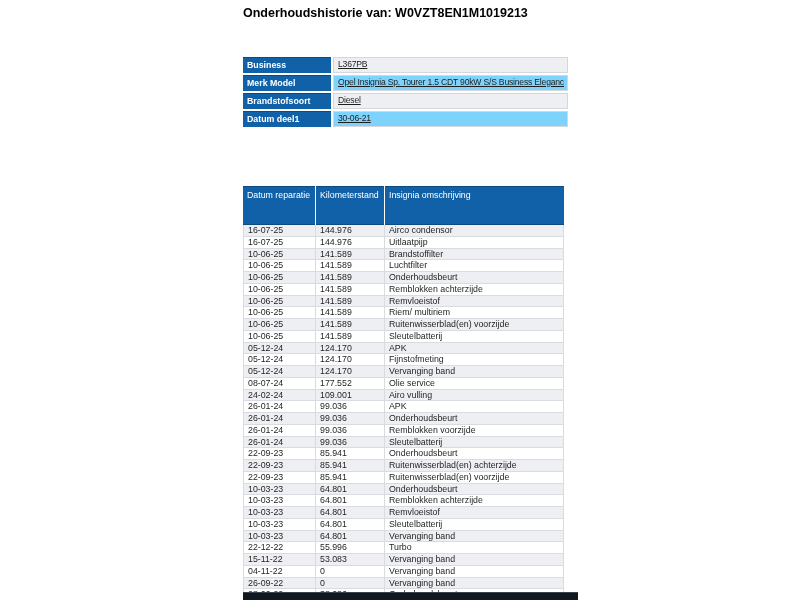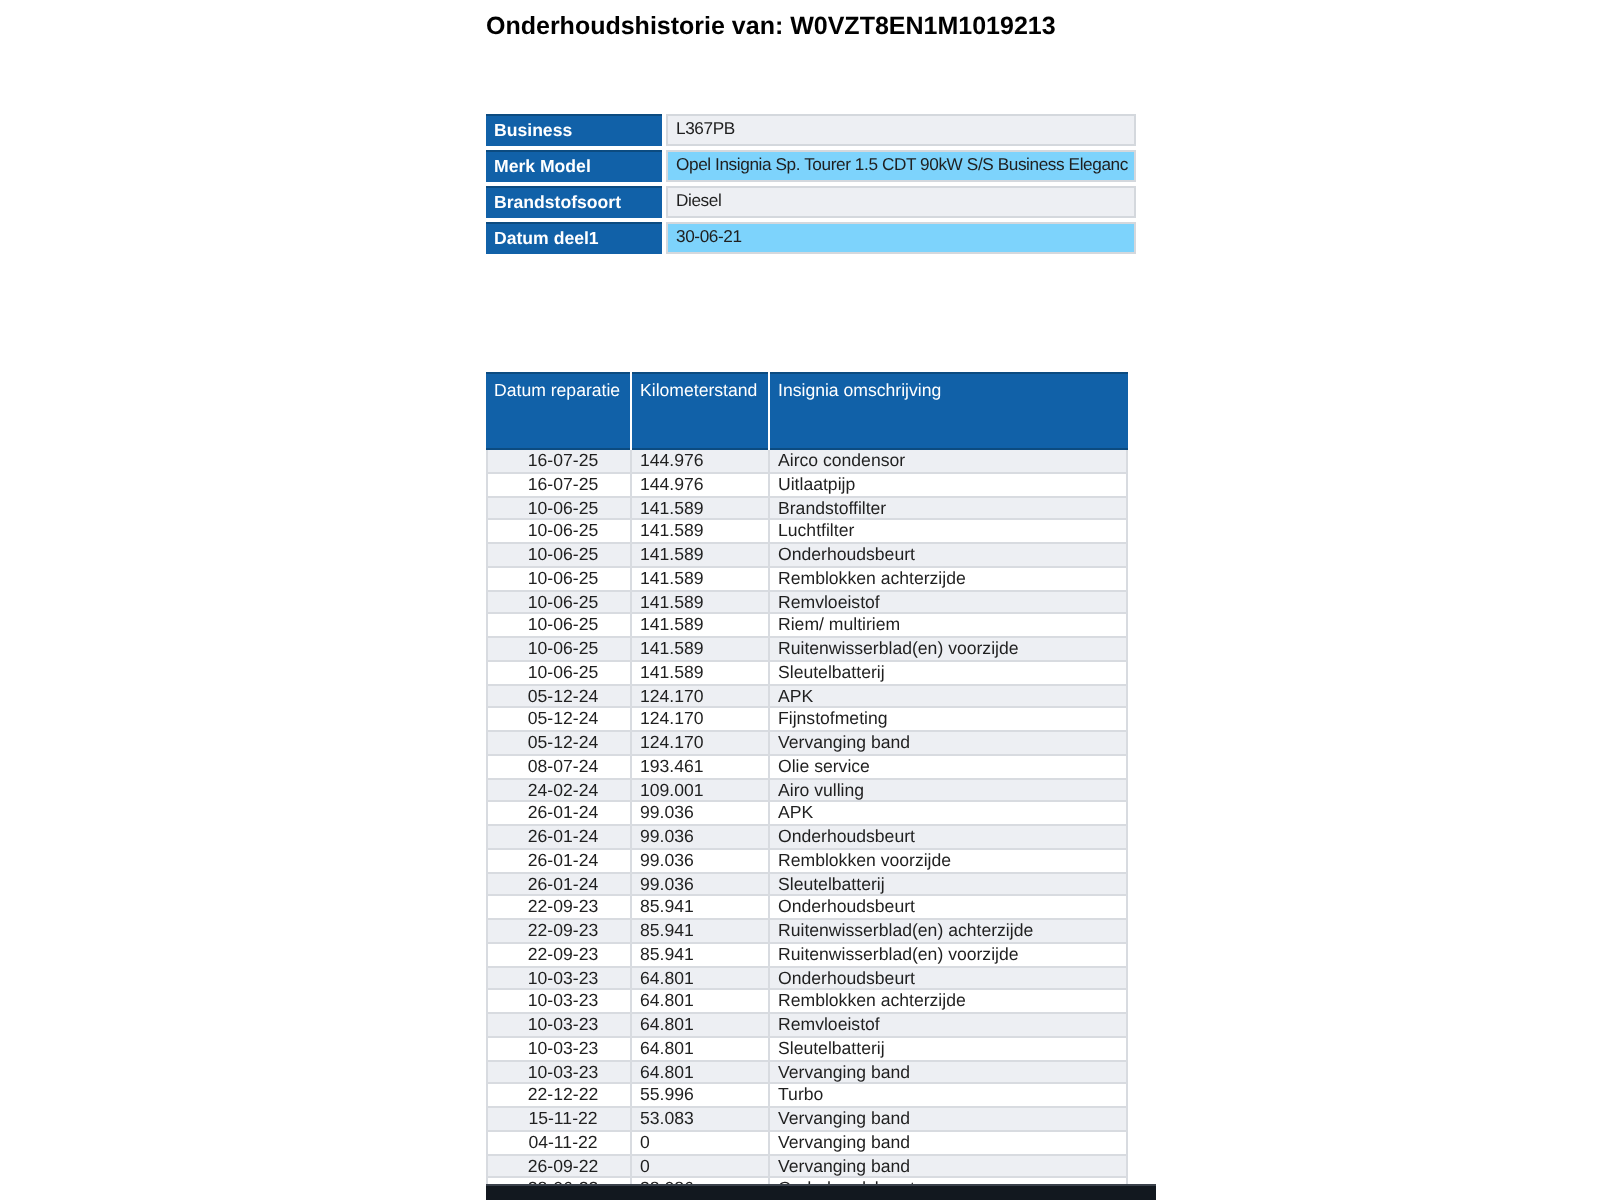--- a/index.html
+++ b/index.html
@@ -43,20 +43,21 @@
   }
   .info-value {
     flex: 1;
     border: 1px solid #d4d8dd;
     font-size: 8.6px;
     letter-spacing: -0.2px;
     line-height: 13.5px;
     padding: 0 4px;
     white-space: nowrap;
     overflow: hidden;
+    text-decoration: underline;
   }
   .info-row.odd  .info-value { background: var(--alt-row); }
   .info-row.even .info-value { background: #7dd3fc; }
   
   .history-table {
     position: absolute;
     left: 243px;
     top: 186px;
     width: 321px;
   }
@@ -82,21 +83,21 @@
   }
   .hrow.gray  { background: var(--alt-row); }
   .hrow.white { background: #ffffff; }
   .bcell {
     font-size: 8.8px;
     line-height: 10.5px;
     padding-left: 4px;
     white-space: nowrap;
     overflow: hidden;
   }
-  .bcell.c0 { width: 72px;  border-right: 1px solid var(--row-border); text-align: center; }
+  .bcell.c0 { width: 72px;  border-right: 1px solid var(--row-border); }
   .bcell.c1 { width: 69px;  border-right: 1px solid var(--row-border); }
   .bcell.c2 { flex: 1;      border-right: 1px solid var(--row-border); }
   
   .footer-bar {
     position: absolute;
     left: 243px;
     top: 592px;
     width: 335px;
     height: 8px;
     background: var(--footer-bar);
@@ -194,21 +195,21 @@
         <div class="bcell c1">124.170</div>
         <div class="bcell c2">Fijnstofmeting</div>
       </div>
       <div class="hrow gray">
         <div class="bcell c0">05-12-24</div>
         <div class="bcell c1">124.170</div>
         <div class="bcell c2">Vervanging band</div>
       </div>
       <div class="hrow white">
         <div class="bcell c0">08-07-24</div>
-        <div class="bcell c1">193.461</div>
+        <div class="bcell c1">177.552</div>
         <div class="bcell c2">Olie service</div>
       </div>
       <div class="hrow gray">
         <div class="bcell c0">24-02-24</div>
         <div class="bcell c1">109.001</div>
         <div class="bcell c2">Airo vulling</div>
       </div>
       <div class="hrow white">
         <div class="bcell c0">26-01-24</div>
         <div class="bcell c1">99.036</div>

